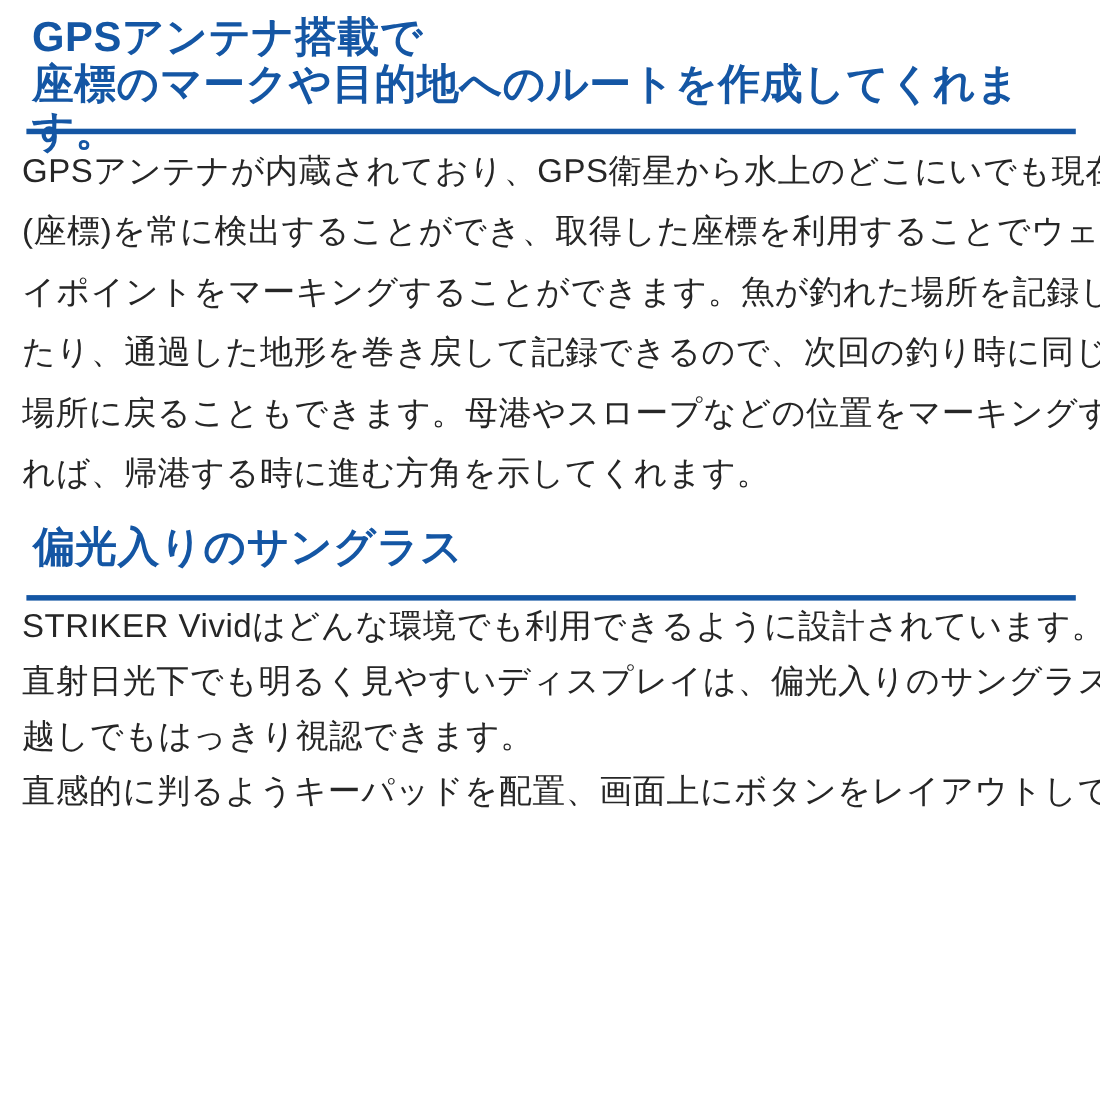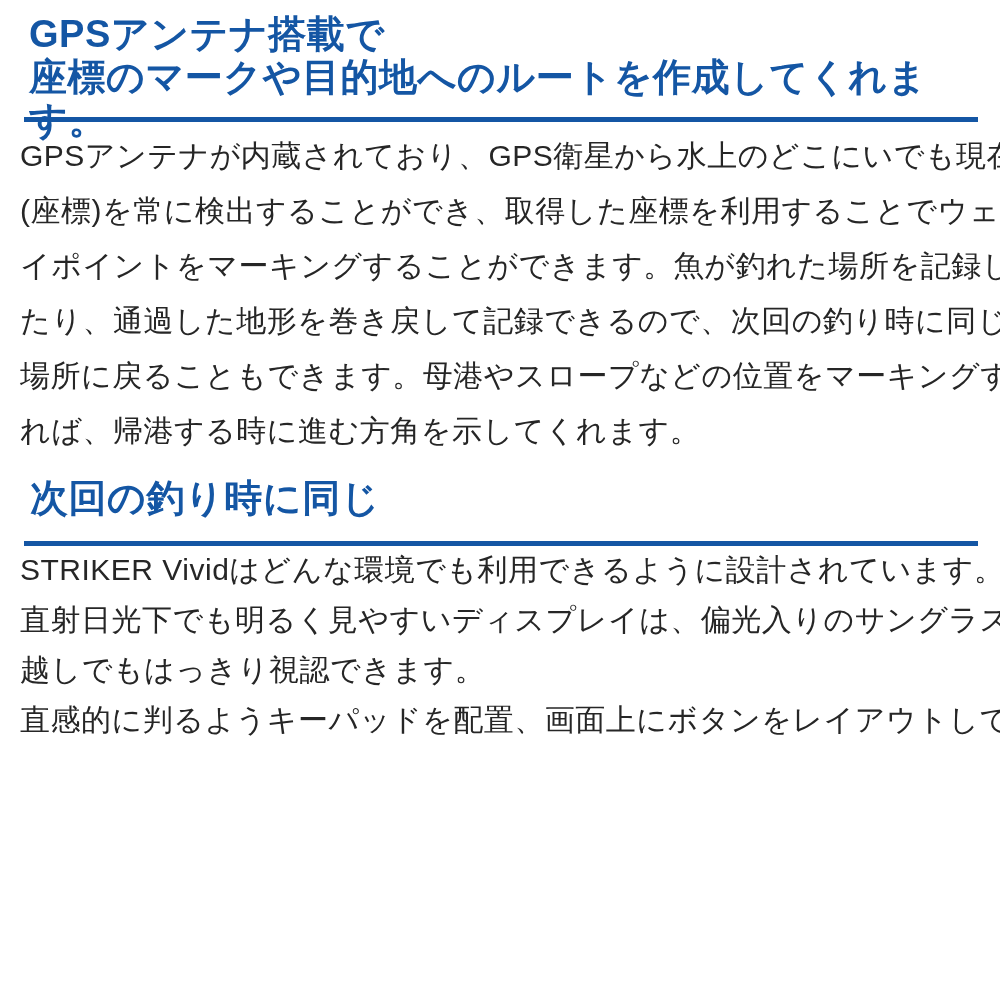--- a/index.html
+++ b/index.html
@@ -73,21 +73,21 @@
 
   <div class="divider divider-1"></div>
 
   <div class="body-text body-1">GPSアンテナが内蔵されており、GPS衛星から水上のどこにいでも現在地
 (座標)を常に検出することができ、取得した座標を利用することでウェ
 イポイントをマーキングすることができます。魚が釣れた場所を記録し
 たり、通過した地形を巻き戻して記録できるので、次回の釣り時に同じ
 場所に戻ることもできます。母港やスロープなどの位置をマーキングす
 れば、帰港する時に進む方角を示してくれます。</div>
 
-  <h2 class="heading h2">次回の釣り時に同じ</h2>
+  <h2 class="heading h2">偏光入りのサングラス</h2>
 
   <div class="divider divider-2"></div>
 
   <div class="body-text body-2">STRIKER Vividはどんな環境でも利用できるように設計されています。
 直射日光下でも明るく見やすいディスプレイは、偏光入りのサングラス
 越しでもはっきり視認できます。
 直感的に判るようキーパッドを配置、画面上にボタンをレイアウトして
 おり、必要な機能を探すのも簡単です。</div>
 </div>
 

